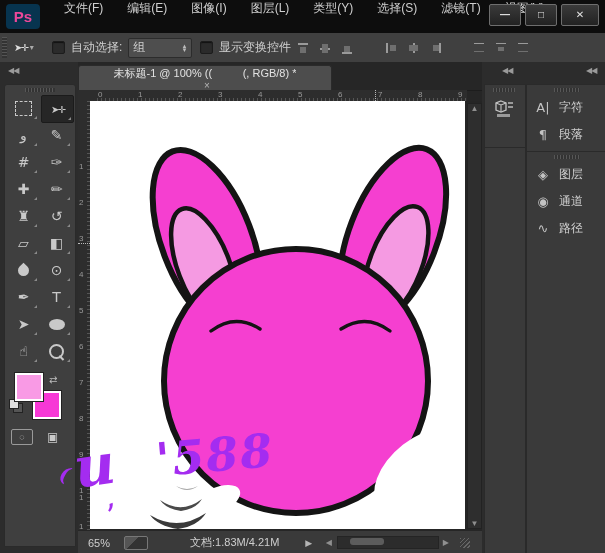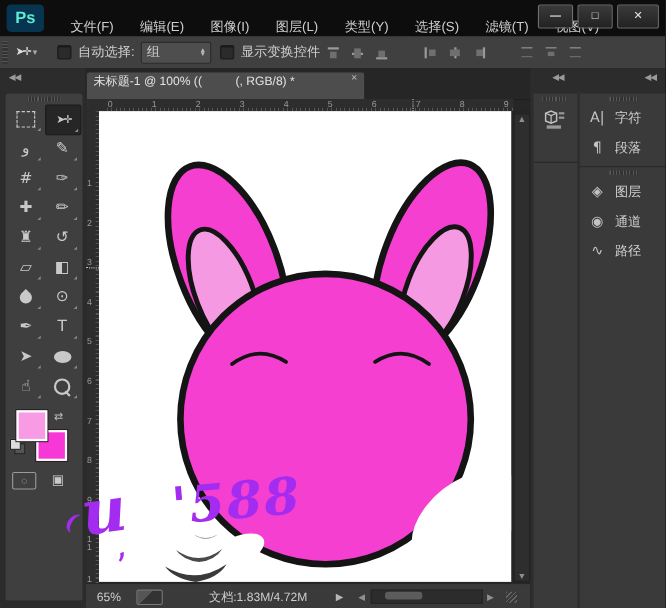--- a/index.html
+++ b/index.html
@@ -3,22 +3,22 @@
 <meta charset="utf-8">
 <style>
   html,body{margin:0;padding:0;background:#1a1a1a;}
   #app{position:relative;width:605px;height:553px;background:#262626;overflow:hidden;
        font-family:"Liberation Sans","DejaVu Sans",sans-serif;color:#d6d6d6;
        -webkit-user-select:none;user-select:none;}
   .abs{position:absolute;}
   
   #titlebar{left:0;top:0;width:605px;height:33px;background:#0d0d0d;}
   #pslogo{left:6px;top:4px;width:34px;height:25px;background:#07344f;border-radius:4px;
-          color:#5eead4;font-weight:bold;font-size:15px;text-align:center;line-height:25px;}
-  #menus{left:52px;top:0;height:33px;display:flex;align-items:flex-end;}
+          color:#ec4899;font-weight:bold;font-size:15px;text-align:center;line-height:25px;}
+  #menus{left:52px;top:0;height:33px;display:flex;align-items:flex-start;}
   .menu-item{padding:0 12px;font-size:12px;color:#cfcfcf;}
   #winbtns{right:6px;top:4px;display:flex;gap:4px;}
   .winbtn{width:30px;height:20px;border:1px solid #6e6e6e;border-radius:2px;
           background:linear-gradient(#3a3a3a,#222);color:#e3e3e3;font-size:10px;
           text-align:center;line-height:19px;font-weight:bold;}
   .winbtn.close{width:36px;}
   
   #optionsbar{left:0;top:33px;width:605px;height:29px;background:#404040;border-bottom:1px solid #232323;}
   #opt-grip{left:2px;top:4px;width:5px;height:21px;
      background:repeating-linear-gradient(#555 0 1px,#333 1px 3px);}
@@ -59,21 +59,21 @@
   #swatch-bg{width:24px;height:24px;border:2px solid #fff;box-shadow:0 0 0 1px #222;z-index:1;}
   #swap-ic{font-size:10px;color:#bbb;transform:rotate(-45deg);}
   .minisw{position:absolute;width:8px;height:8px;border:1px solid #222;}
   #qmask-box{width:20px;height:14px;border:1px solid #9a9a9a;border-radius:2px;color:#c9c9c9;
      font-size:9px;display:flex;align-items:center;justify-content:center;}
   #screen-ic{font-size:12px;color:#c9c9c9;}
   
   #center{left:78px;top:62px;width:404px;height:491px;background:#262626;}
   #tabbar{left:0;top:0;width:404px;height:28px;background:#262626;border-bottom:1px solid #1d1d1d;}
   #tab{left:0;top:3px;width:240px;height:25px;background:#4d4d4d;border:1px solid #2a2a2a;border-bottom:none;
-       border-radius:3px 3px 0 0;display:flex;align-items:flex-start;padding:0 6px;}
+       border-radius:3px 3px 0 0;display:flex;align-items:center;padding:0 6px;flex-direction:column;}
   #tab-title{font-size:11px;color:#e2e2e2;white-space:pre;overflow:hidden;flex:1;}
   #tab-close{font-size:10px;color:#b5b5b5;margin-left:4px;}
   
   #ruler-corner{left:0;top:28px;width:12px;height:11px;background:#2d2d2d;border-right:1px solid #1c1c1c;border-bottom:1px solid #1c1c1c;}
   #hruler{left:12px;top:28px;width:377px;height:11px;background:#2d2d2d;border-bottom:1px solid #1c1c1c;
      background-image:repeating-linear-gradient(90deg,#555 0 1px,transparent 1px 4px);
      background-size:100% 3px;background-position:7px 100%;background-repeat:no-repeat;}
   .hnum{position:absolute;top:0;font-size:8px;color:#999;}
   #vruler{left:0;top:39px;width:12px;height:452px;background:#2d2d2d;border-right:1px solid #1c1c1c;
      background-image:repeating-linear-gradient(#555 0 1px,transparent 1px 4px);
@@ -391,21 +391,21 @@
     <div id="gutter" class="abs">
       <div id="vsb" class="abs">
         <div class="sb-arrow" style="position:absolute;top:0;">▲</div>
         <div class="sb-arrow" style="position:absolute;bottom:0;">▼</div>
       </div>
     </div>
 
     <div id="statusbar" class="abs">
       <span id="status-zoom">65%</span>
       <span id="scratch-ic"></span>
-      <span id="status-doc">文档:1.83M/4.72M</span>
+      <span id="status-doc">文档:1.83M/4.21M</span>
       <span id="status-menu">▶</span>
       <span id="hsb-left" class="sb-arrow">◀</span>
       <span id="hsb-track">
           <span id="hsb-thumb"></span>
         </span>
       <span class="sb-arrow">▶</span>
       <span id="resize-grip"></span>
     </div>
   </div>
 

